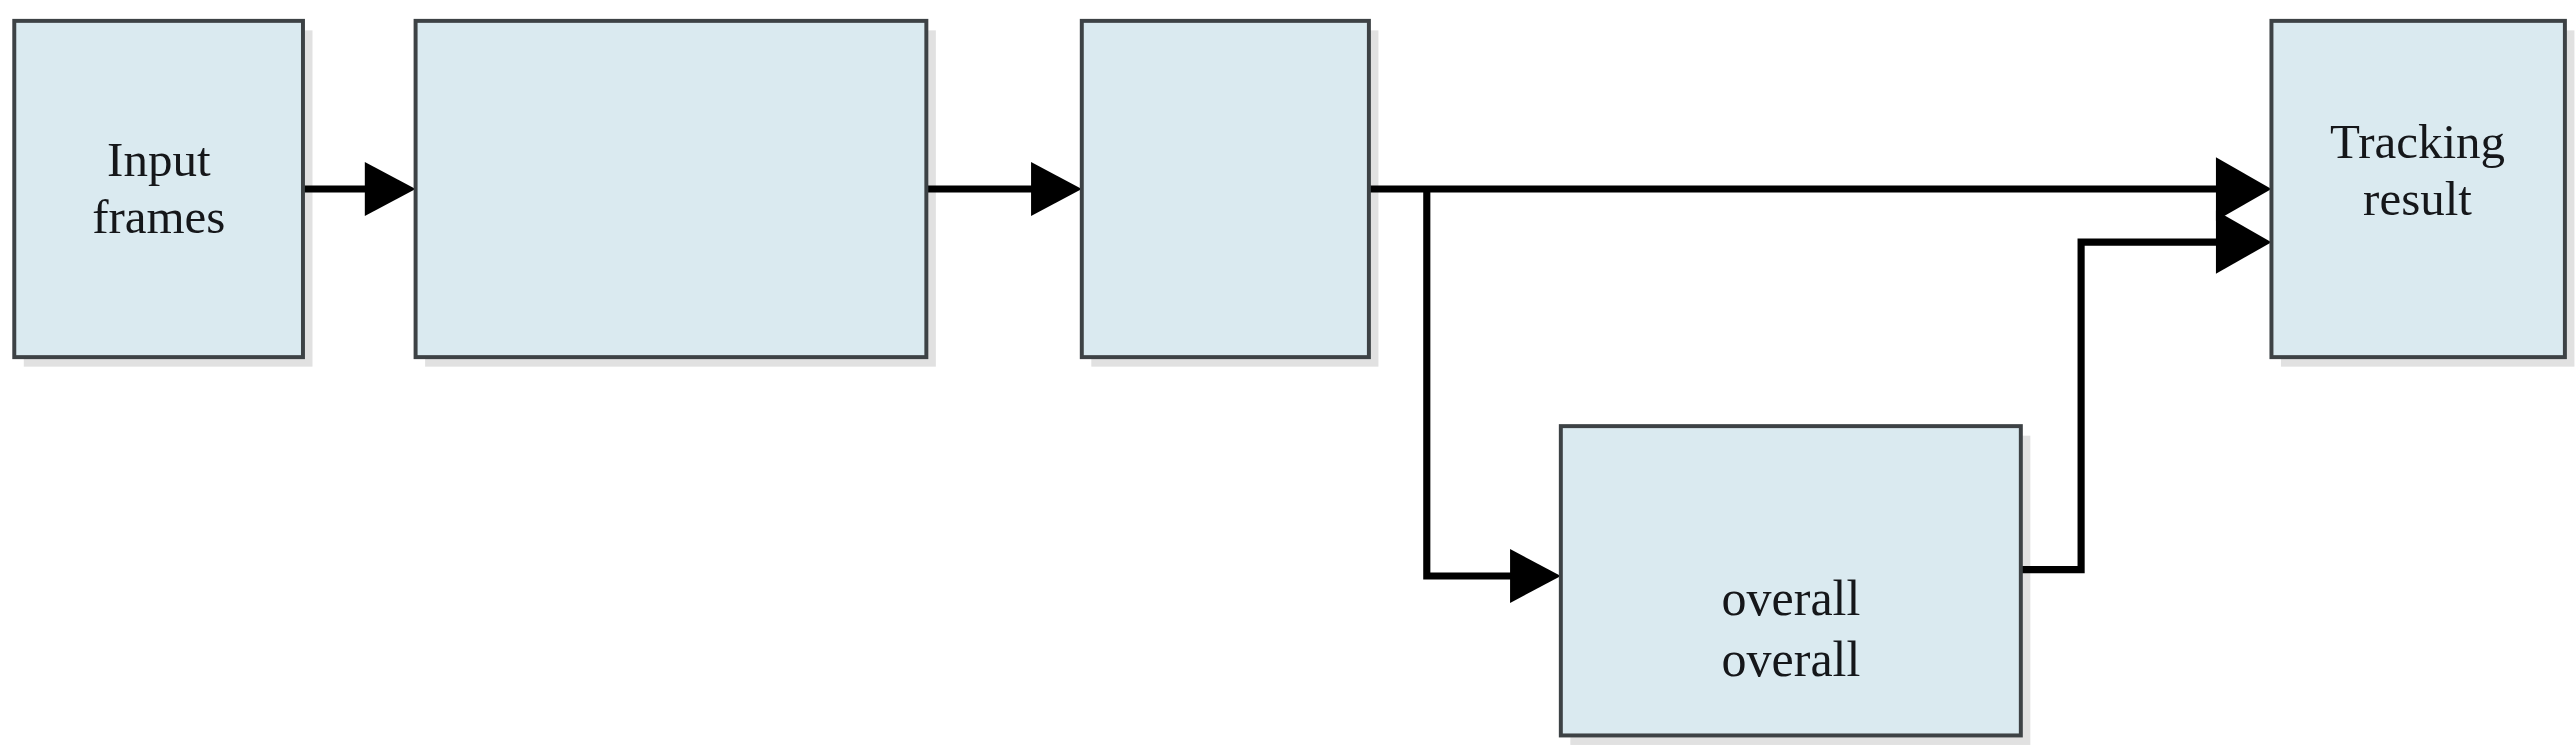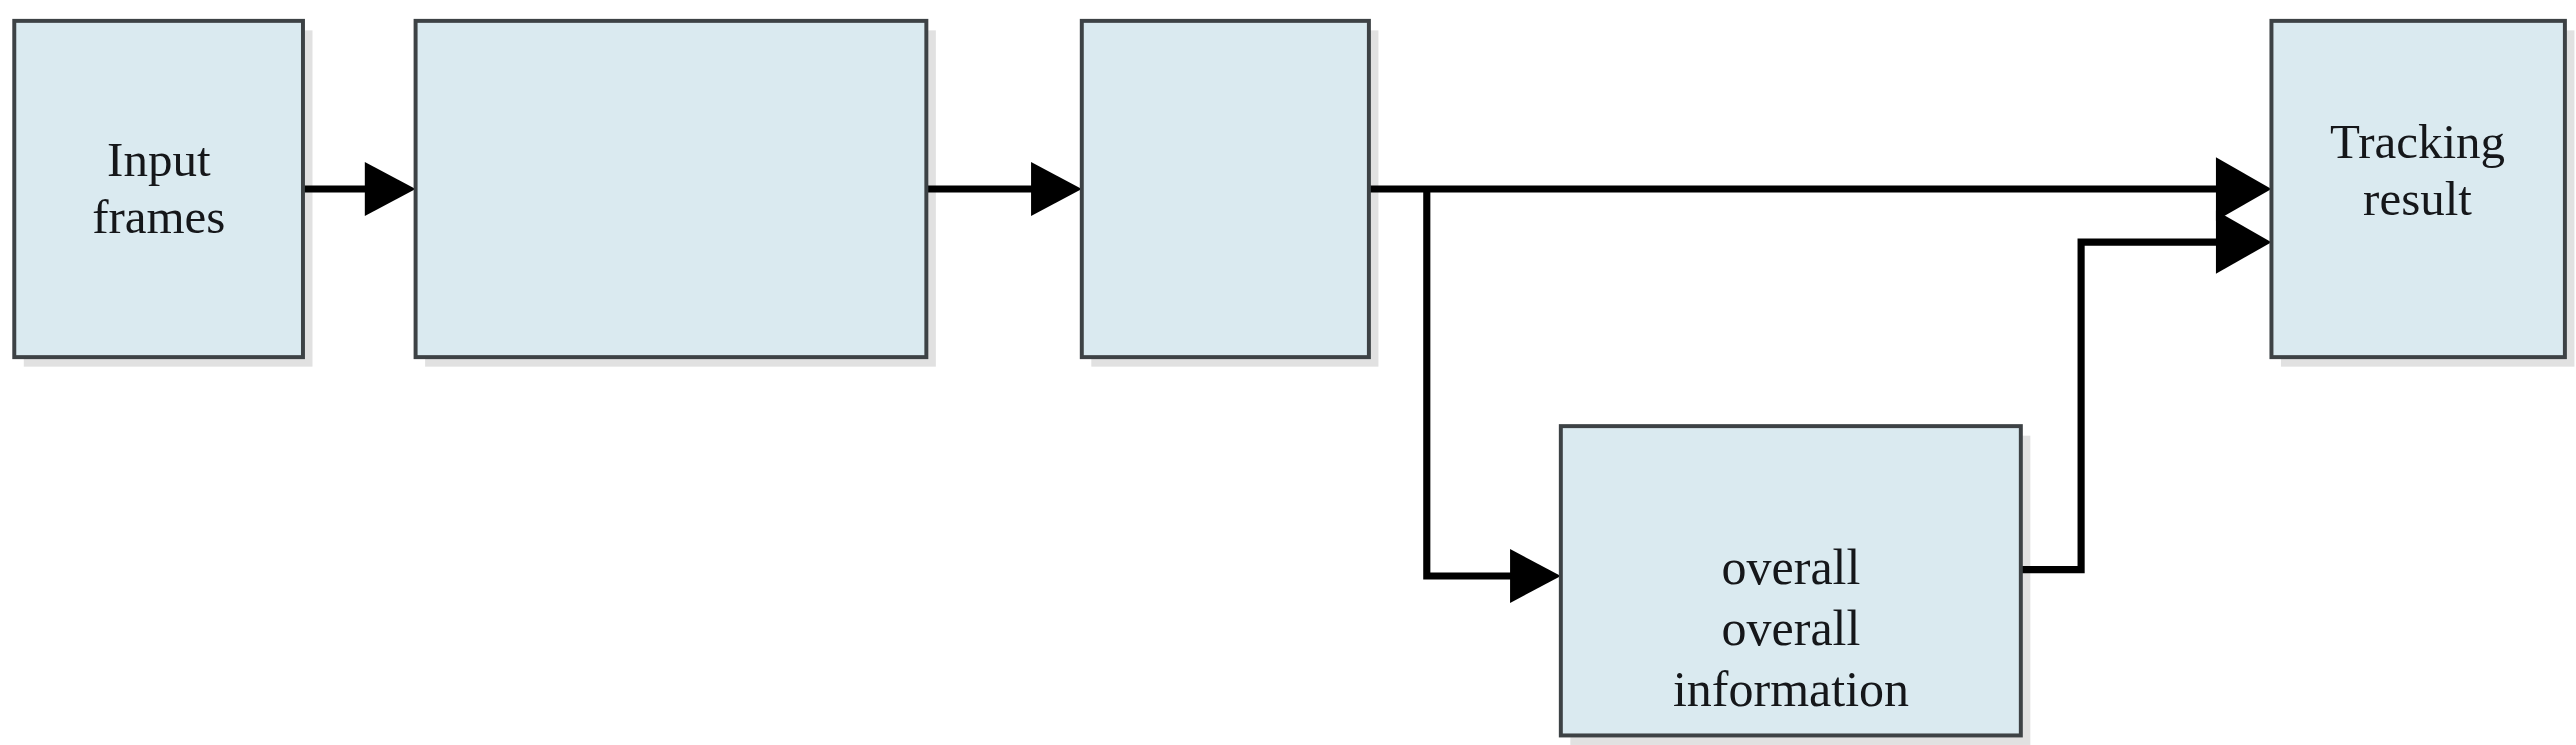--- a/index.html
+++ b/index.html
@@ -111,21 +111,20 @@
     <span class="ln">frames</span>
   </div>
 
   <div class="node-label" style="left:416px; top:20.6px; width:511px; height:336px;">
   </div>
 
 
   <div class="node-label" style="left:1561px; top:426px; width:460px; height:309px; font-size:50px; line-height:1.22;margin-top:48px;">
     <span class="ln">overall</span>
     <span class="ln">overall</span>
-    <span class="ln">information</span>
   </div>
 
   <div class="node-label" style="left:2271px; top:3px; width:293px; height:336px;">
     <span class="ln">Tracking</span>
     <span class="ln">result</span>
   </div>
 
 </div>
 
 

